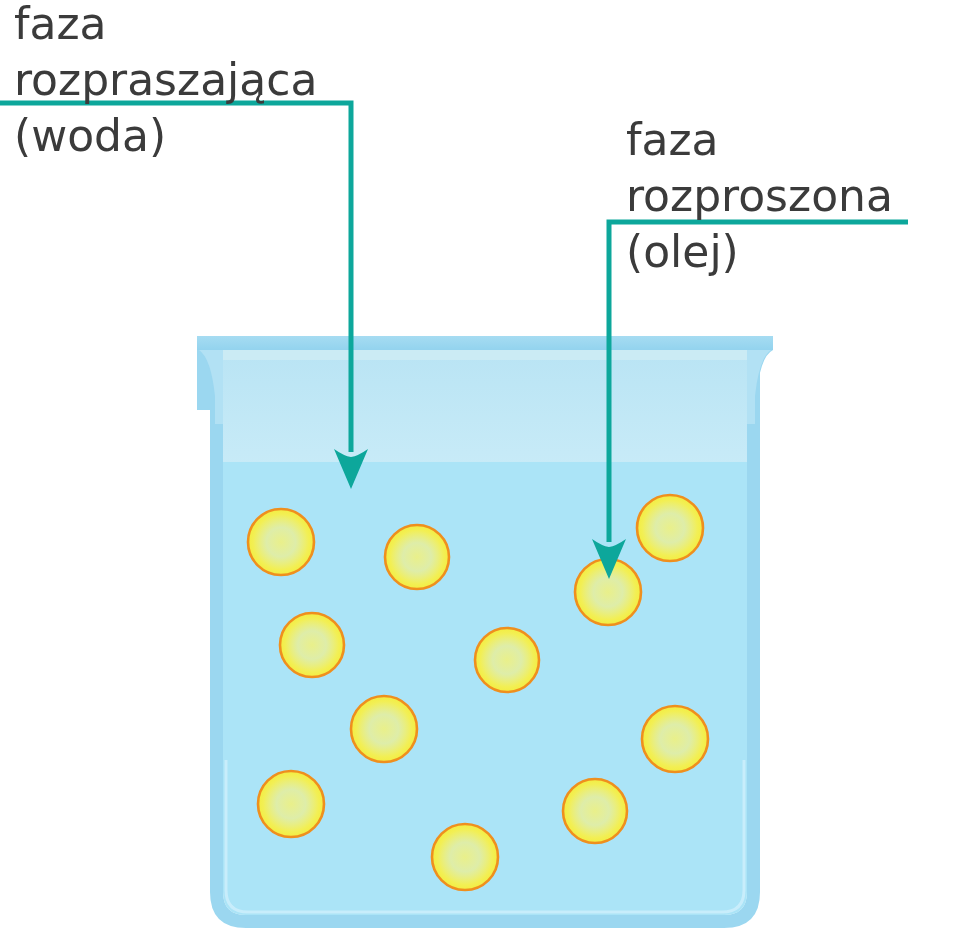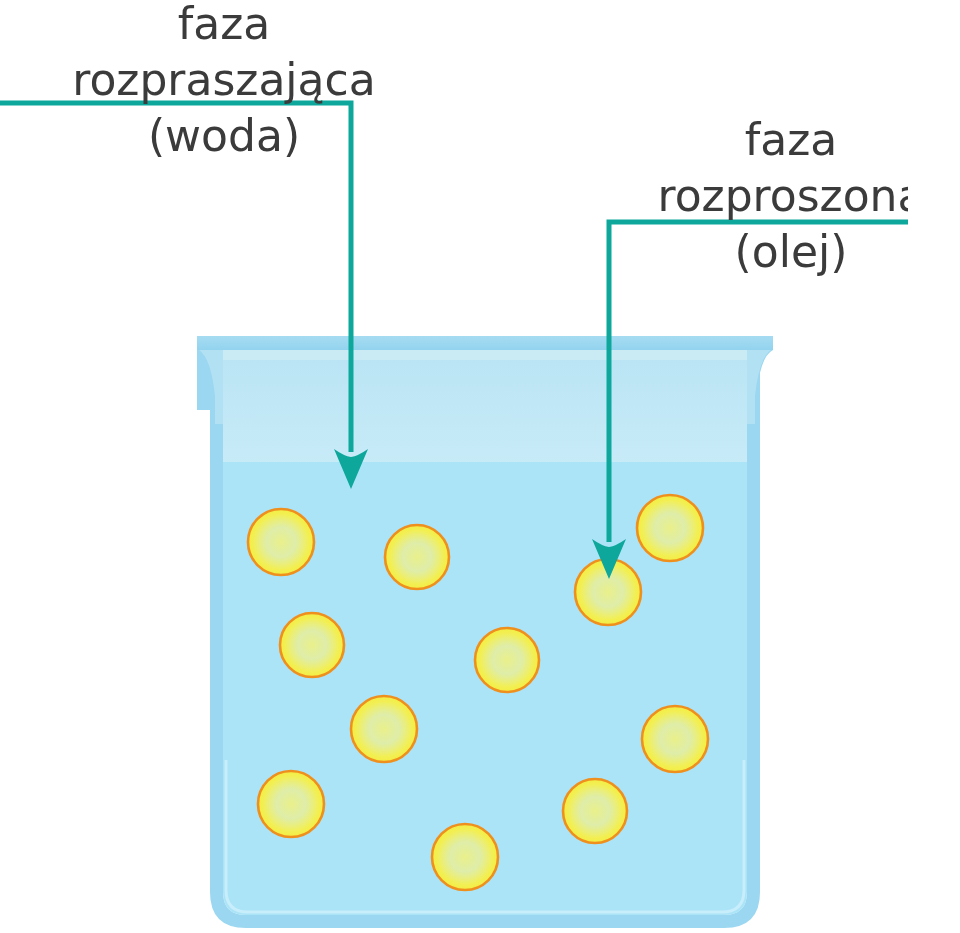--- a/index.html
+++ b/index.html
@@ -9,21 +9,20 @@
   }
   body {
     font-family: "DejaVu Sans", "Liberation Sans", sans-serif;
   }
   #figure {
     position: relative;
     width: 908px;
     height: 933px;
     background: #ffffff;
     overflow: hidden;
-    text-align: center;
   }
   #figure svg.stage {
     position: absolute;
     inset: 0;
     width: 960px;
     height: 933px;
     display: block;
   }
   .label-block {
     position: absolute;

